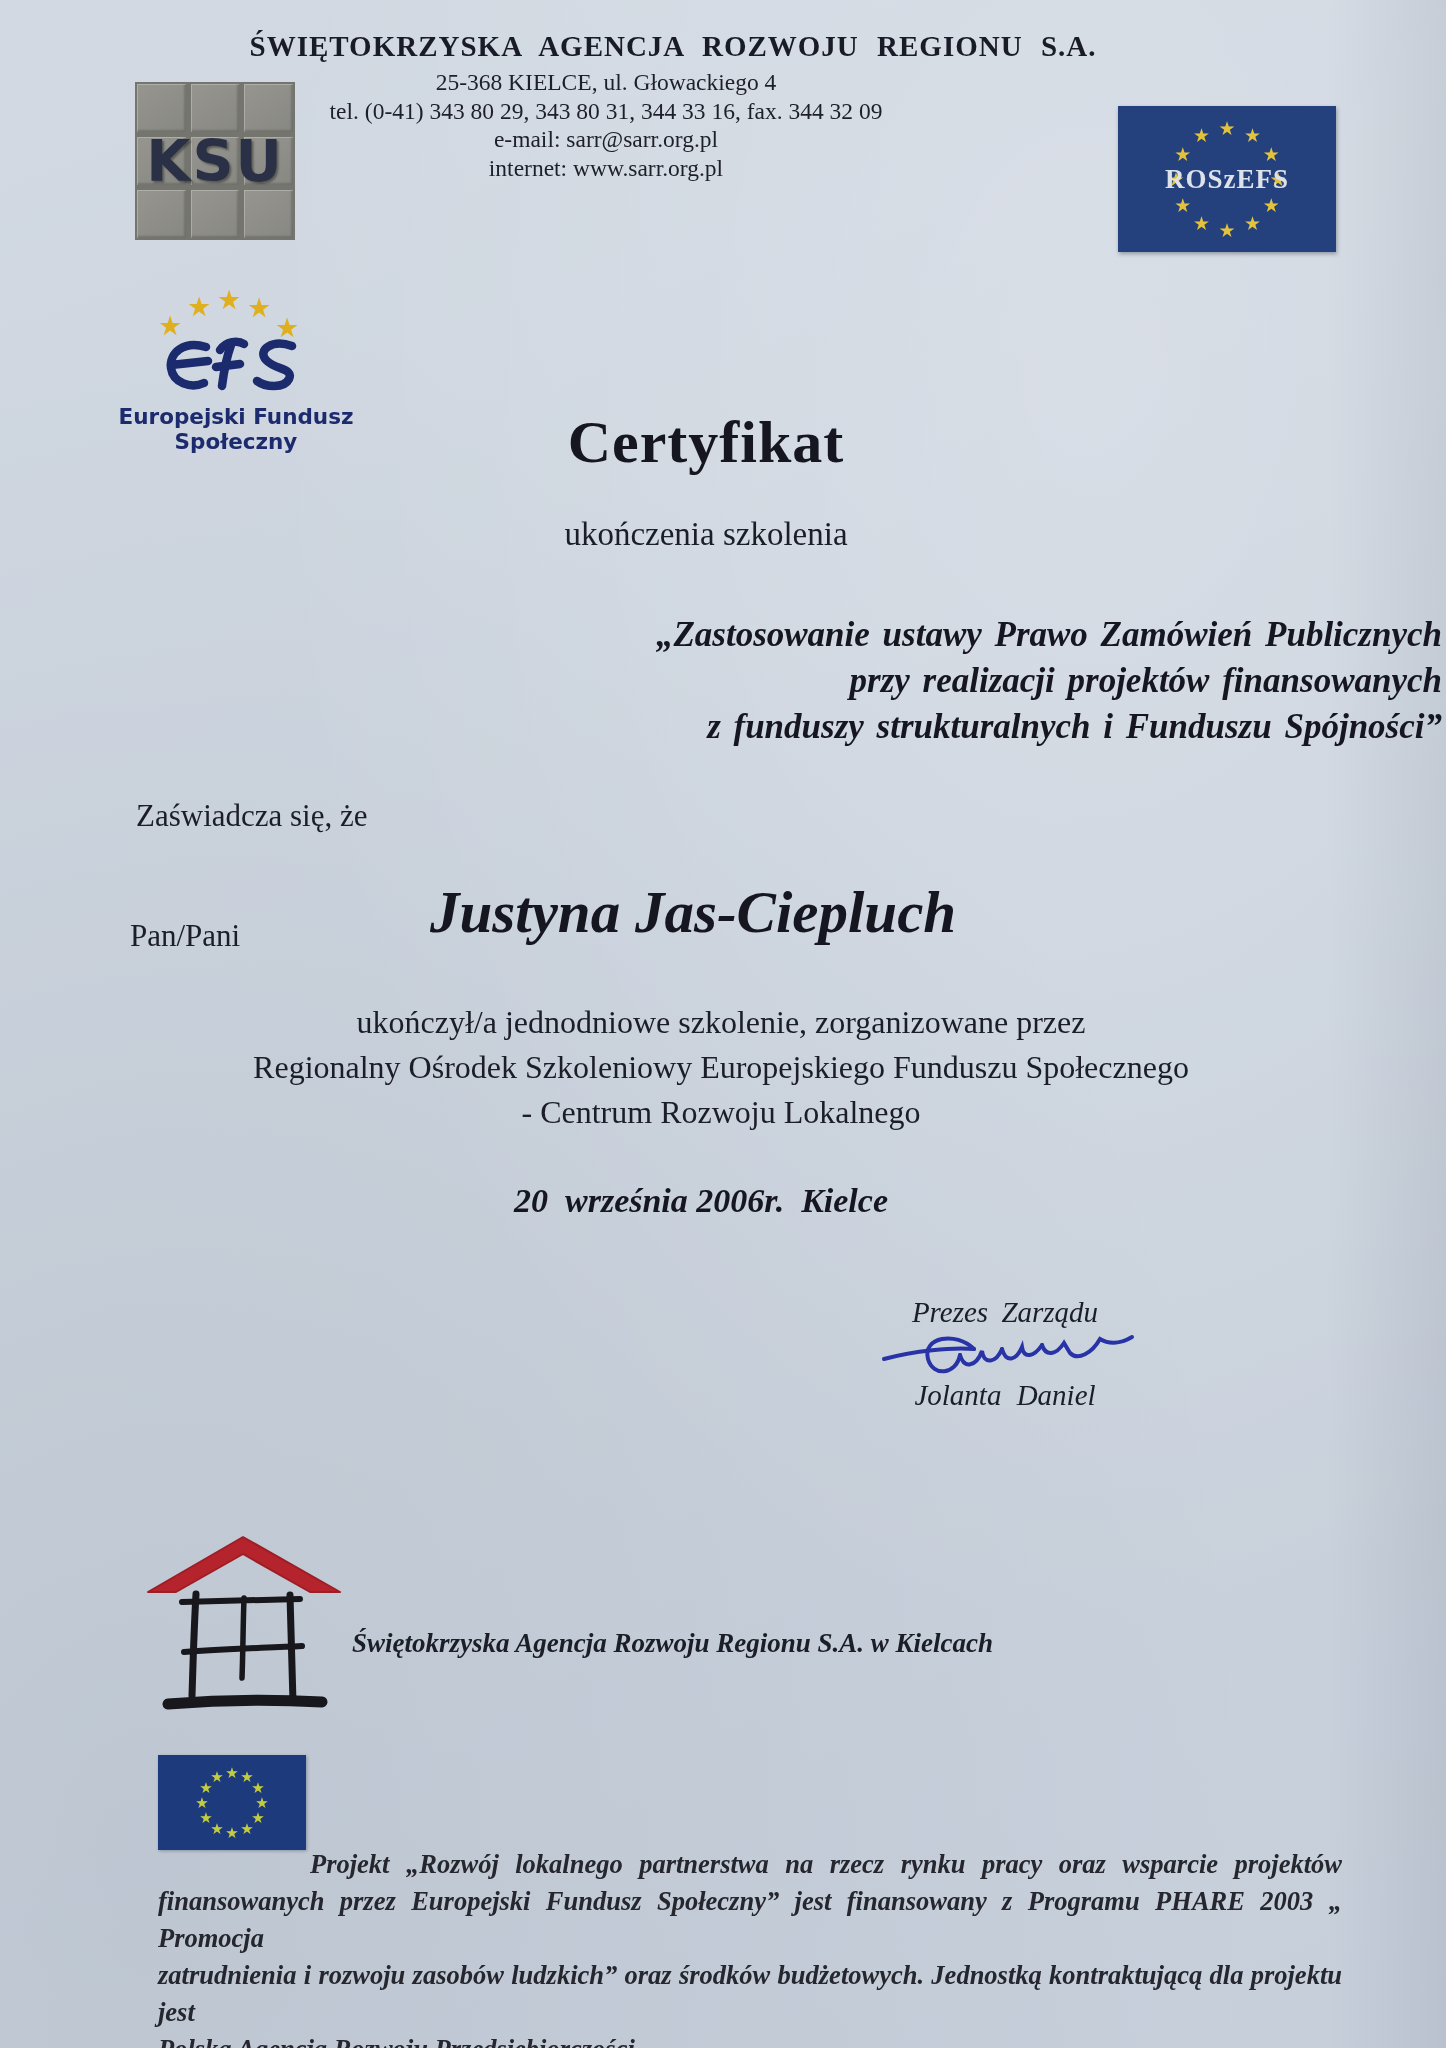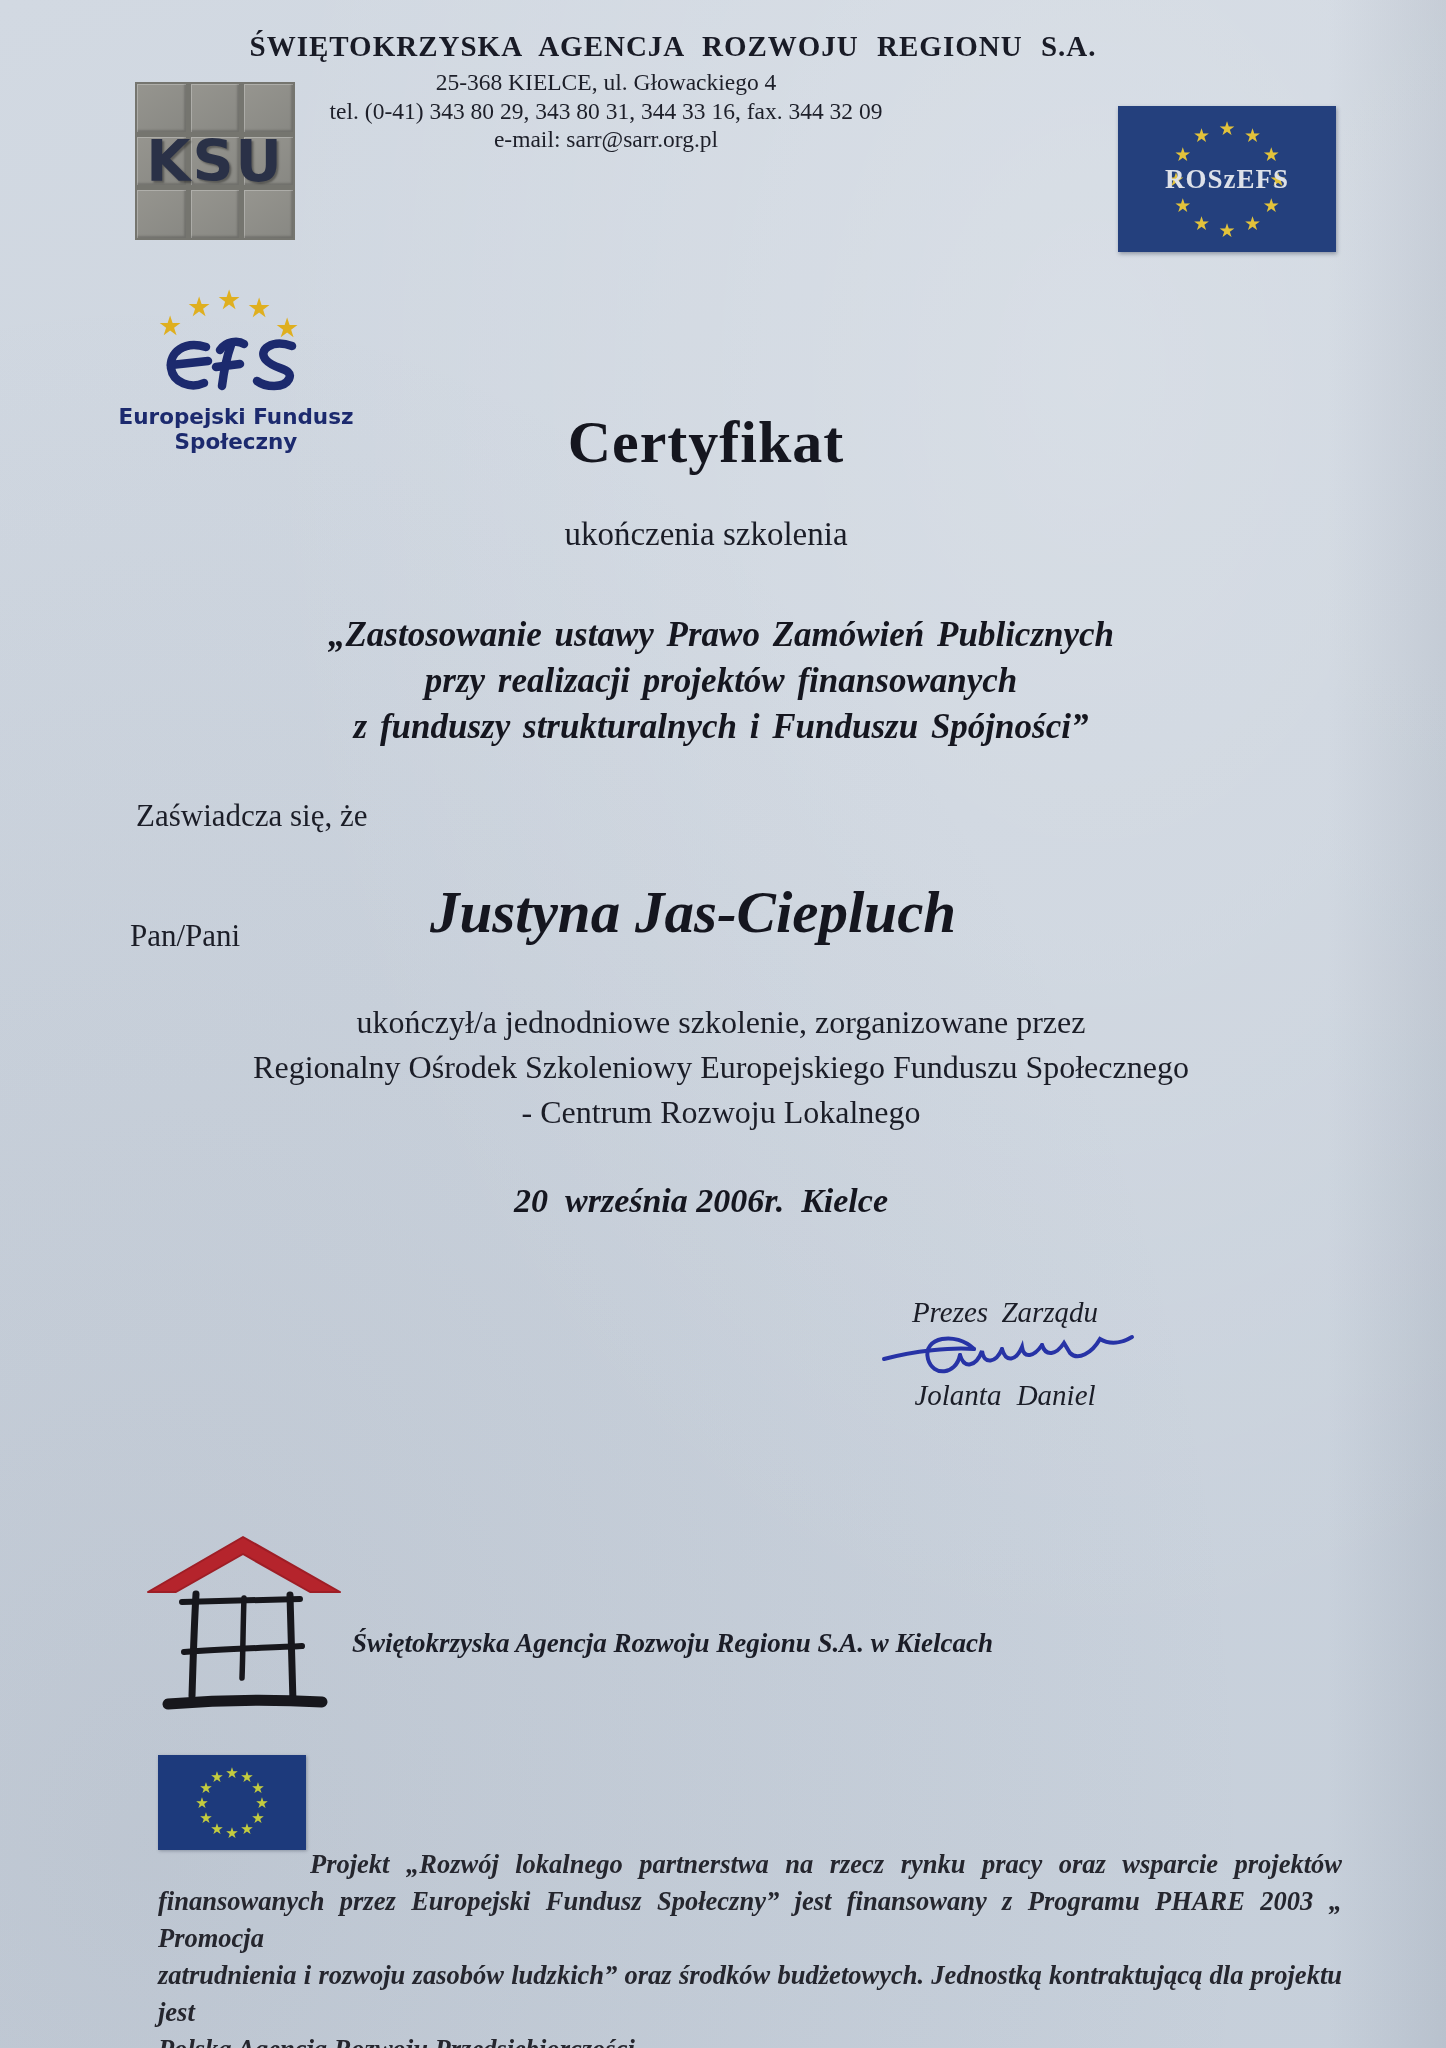--- a/index.html
+++ b/index.html
@@ -81,21 +81,21 @@
   
   .cert-title{
     top:408px;left:0;right:46px;text-align:center;
     font-size:60px;font-weight:700;letter-spacing:1px;color:#15161f;
   }
   .cert-subtitle{
     top:516px;left:0;right:46px;text-align:center;
     font-size:33px;color:#1b1d27;
   }
   .course-title{
-    top:612px;left:0;right:16px;text-align:center;
+    top:612px;left:0;right:16px;text-align:right;
     font-size:35px;font-weight:700;font-style:italic;line-height:46px;
     word-spacing:4px;color:#15161f;
   }
   .attest{top:798px;left:130px;font-size:31px;color:#1b1d27;margin-left:6px;}
   .salutation{top:918px;left:130px;font-size:31px;color:#1b1d27;}
   .recipient{
     top:878px;left:430px;
     font-size:59px;font-weight:700;font-style:italic;color:#15161f;
     letter-spacing:0px;
   }
@@ -135,20 +135,21 @@
 </head>
 <body>
 
 <div class="page">
 
   <div class="abs agency-name">ŚWIĘTOKRZYSKA AGENCJA ROZWOJU REGIONU S.A.</div>
   <div class="abs header-contact">
     <div>25-368 KIELCE, ul. Głowackiego 4</div>
     <div>tel. (0-41) 343 80 29, 343 80 31, 344 33 16, fax. 344 32 09</div>
     <div>e-mail: sarr@sarr.org.pl</div>
+    <div>internet: www.sarr.org.pl</div>
   </div>
 
   <div class="abs ksu">
     <div class="ksu-grid">
       <div class="ksu-tile"></div>
         <div class="ksu-tile"></div>
         <div class="ksu-tile"></div>
       <div class="ksu-tile"></div>
         <div class="ksu-tile"></div>
         <div class="ksu-tile"></div>

